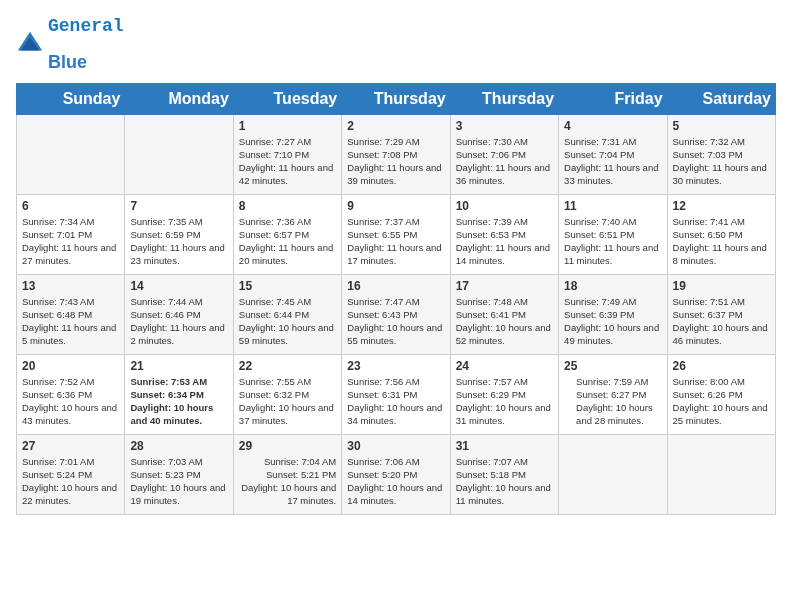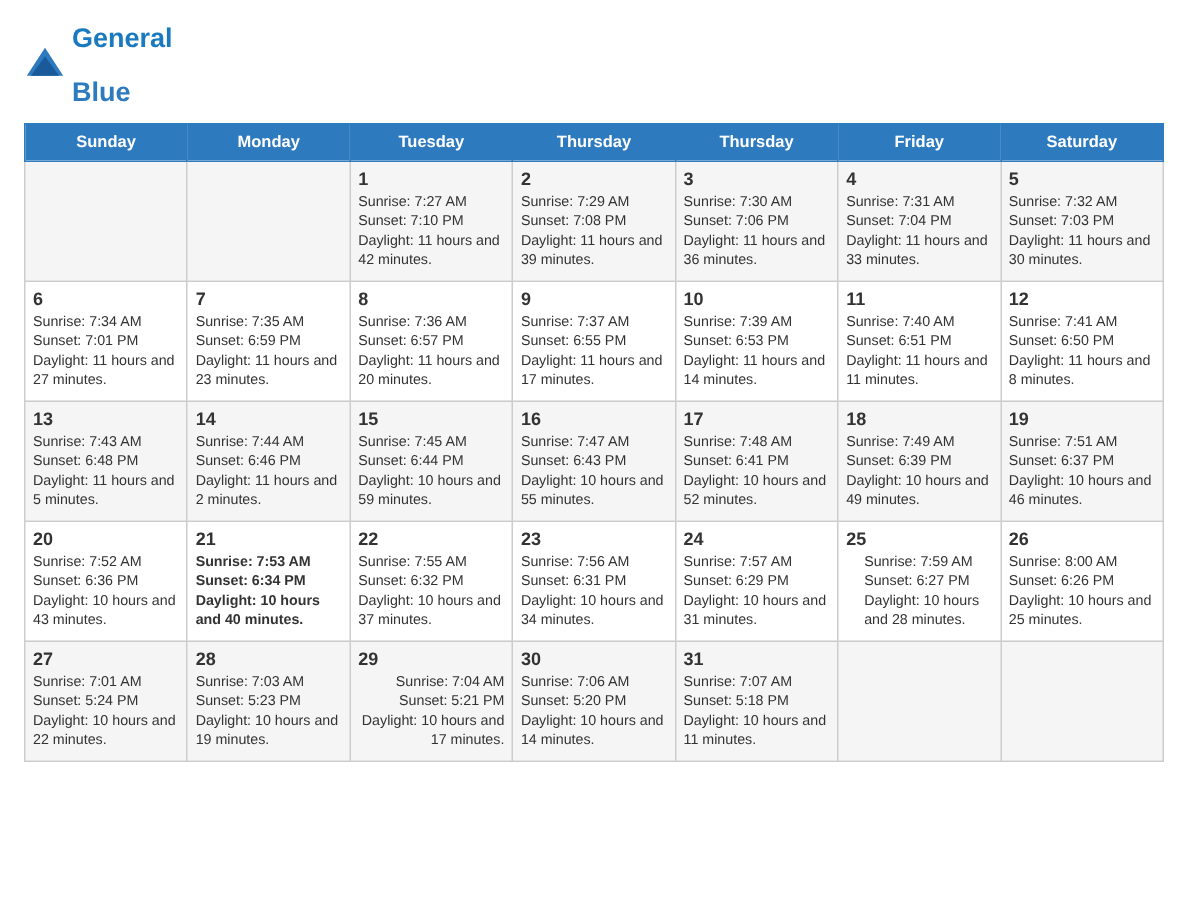--- a/index.html
+++ b/index.html
@@ -22,20 +22,21 @@
       gap: 4px;
     }
     .logo-text {
       font-size: 18px;
       font-weight: bold;
       color: #333;
       line-height: 1.1;
     }
     .logo-text span {
       color: #1a7abf;
+      font-family: Liberation Mono, monospace;
     }
     .logo-icon {
       width: 28px;
       height: 28px;
     }
     .title-block {
       text-align: right;
     }
     .calendar-title {
       font-size: 32px;
@@ -47,24 +48,24 @@
       color: #555;
     }
     table {
       width: 100%;
       border-collapse: collapse;
       table-layout: fixed;
     }
     thead th {
       background-color: #2d7abf;
       color: #fff;
-      font-size: 11px;
+      font-size: 16px;
       font-weight: bold;
       padding: 6px 4px;
-      text-align: center;
+      text-align: right;
       border: 1px solid #2d7abf;
     }
     tbody td {
       border: 1px solid #ccc;
       vertical-align: top;
       padding: 4px 5px;
       font-size: 10px;
       color: #333;
       height: 80px;
       background: #fff;

